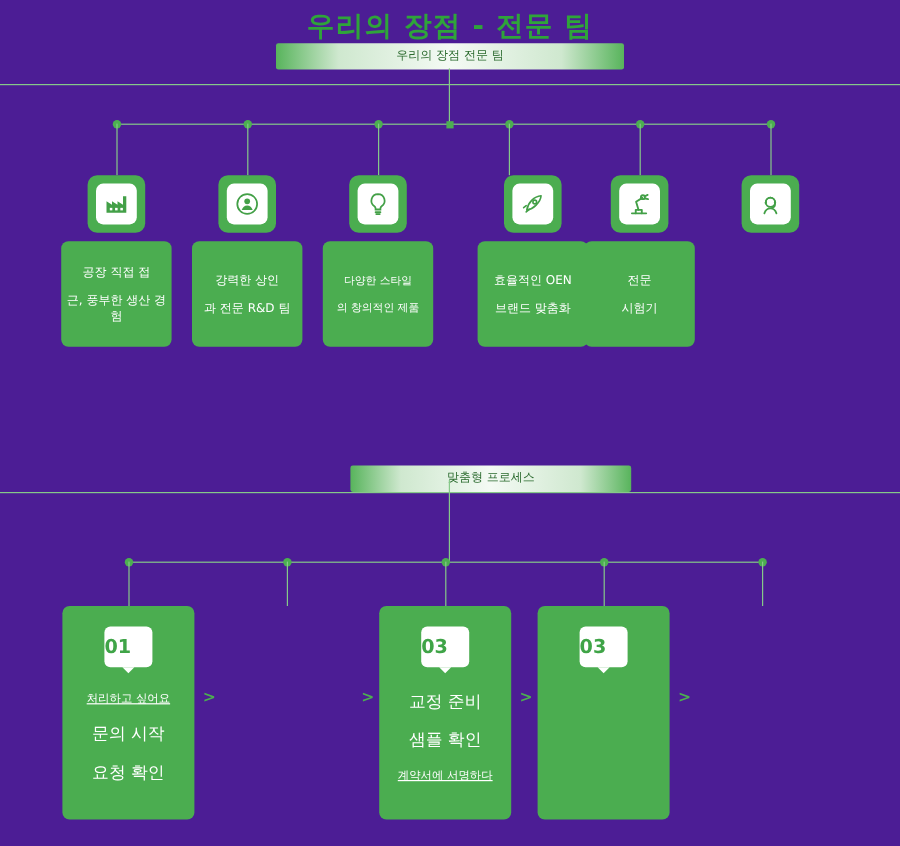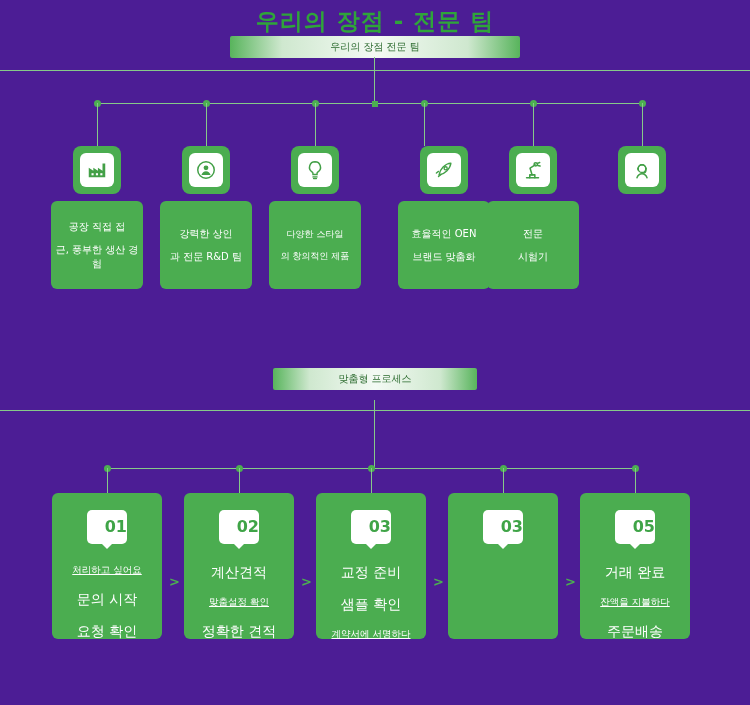--- a/index.html
+++ b/index.html
@@ -7,21 +7,21 @@
   body { width:750px; height:705px; font-family:"DejaVu Sans","Liberation Sans",sans-serif; }
   .page { position:relative; width:750px; height:705px; background:#4c1d95; overflow:hidden; }
 
   .sec-title { position:absolute; width:100%; text-align:center; color:#2fa43a; font-weight:bold; font-size:23px; letter-spacing:1px; }
   .s1-title { top:6px; }
   .s2-title { top:346px; }
 
   .ribbon { position:absolute; left:50%; transform:translateX(-50%); height:22px; line-height:22px; text-align:center; font-size:10px; color:#2c6b2f;
     background:linear-gradient(90deg,#58b45c 0%,#cfe8cf 18%,#f4faf4 50%,#cfe8cf 82%,#58b45c 100%); border-radius:2px; }
   .s1-ribbon { top:36px; width:290px; }
-  .s2-ribbon { top:368px; width:204px; }
+  .s2-ribbon { top:388px; width:234px;margin-left:34px; }
 
   .hline { position:absolute; height:1px; background:#86c989; }
   .vline { position:absolute; width:1px; background:#86c989; }
   .l1 { top:70px; left:0; width:750px; }
   .l2 { top:410px; left:0; width:750px; }
   .stem-c1 { left:374px; top:57px; height:46px; }
   .stem-c2 { left:374px; top:400px; height:68px; }
   .conn1 { top:103px; left:97px; width:545px; }
   .conn2 { top:468px; left:107px; width:528px; }
 
@@ -45,21 +45,21 @@
   .ln-md { font-size:10px; }
   .ln-sm { font-size:10px; }
   .ln-xs { font-size:9px; }
 
   
   .stem2 { top:468px; height:37px; }
   .d2 { top:465px; }
   .s2A{left:107px}.s2B{left:239px}.s2C{left:371px}.s2D{left:503px}.s2E{left:635px}
   .d2A{left:104px}.d2B{left:236px}.d2C{left:368px}.d2D{left:500px}.d2E{left:632px}
 
-  .step-card { position:absolute; top:493px; width:110px; height:146px; background:#4bad50; border-radius:6px; color:#fff; text-align:right; }
+  .step-card { position:absolute; top:505px; width:110px; height:178px; background:#4bad50; border-radius:6px; color:#fff; text-align:left; }
   .c2A{left:52px}.c2B{left:184px}.c2C{left:316px}.c2D{left:448px}.c2E{left:580px}
 
   .num-box { position:relative; width:40px; height:34px; margin:17px auto 0; background:#fff; border-radius:5px;
     color:#3fa447; font-weight:bold; font-size:16px; line-height:34px; }
   .num-box::after { content:""; position:absolute; left:50%; bottom:-5px; transform:translateX(-50%);
     border-left:5px solid transparent; border-right:5px solid transparent; border-top:5px solid #fff; }
   .step-lines { margin-top:20px; display:flex; flex-direction:column; align-items:center; gap:14px; padding:0 4px; }
   .step-md { font-size:14px; }
   .step-sm { font-size:9.5px;text-decoration:underline; }
 
@@ -213,49 +213,33 @@
 
   <div class="step-card c2A">
     <div class="num-box">01</div>
     <div class="step-lines">
       <div class="step-sm">처리하고 싶어요</div>
       <div class="step-md">문의 시작</div>
       <div class="step-md">요청 확인</div>
     </div>
   </div>
 
-  <div class="step-card c2B">
-    <div class="num-box">02</div>
-    <div class="step-lines">
-      <div class="step-md">계산견적</div>
-      <div class="step-sm">맞춤설정 확인</div>
-      <div class="step-md">정확한 견적</div>
-    </div>
-  </div>
 
   <div class="step-card c2C">
     <div class="num-box">03</div>
     <div class="step-lines">
       <div class="step-md">교정 준비</div>
       <div class="step-md">샘플 확인</div>
       <div class="step-sm">계약서에 서명하다</div>
     </div>
   </div>
 
   <div class="step-card c2D">
     <div class="num-box">03</div>
   </div>
 
-  <div class="step-card c2E">
-    <div class="num-box">05</div>
-    <div class="step-lines">
-      <div class="step-md">거래 완료</div>
-      <div class="step-sm">잔액을 지불하다</div>
-      <div class="step-md">주문배송</div>
-    </div>
-  </div>
 
   <div class="arrow arA">&gt;</div>
   <div class="arrow arB">&gt;</div>
   <div class="arrow arC">&gt;</div>
   <div class="arrow arD">&gt;</div>
 
 </div>
 
 </body></html>

